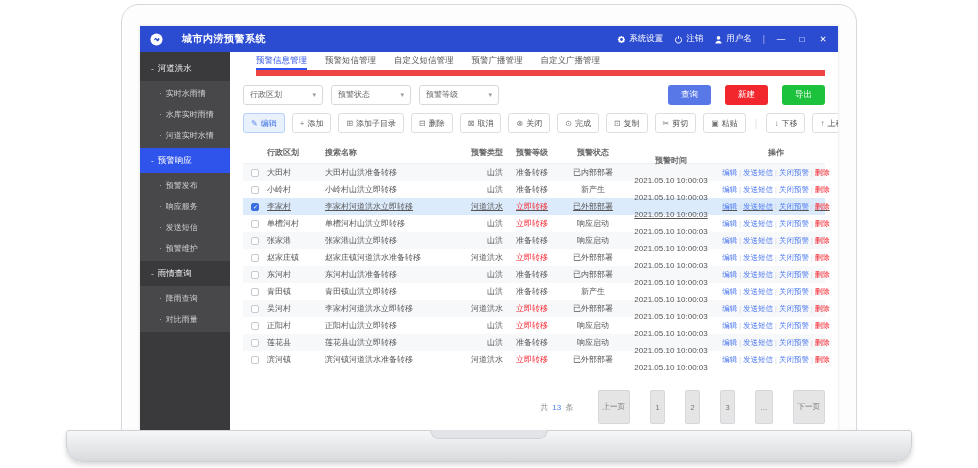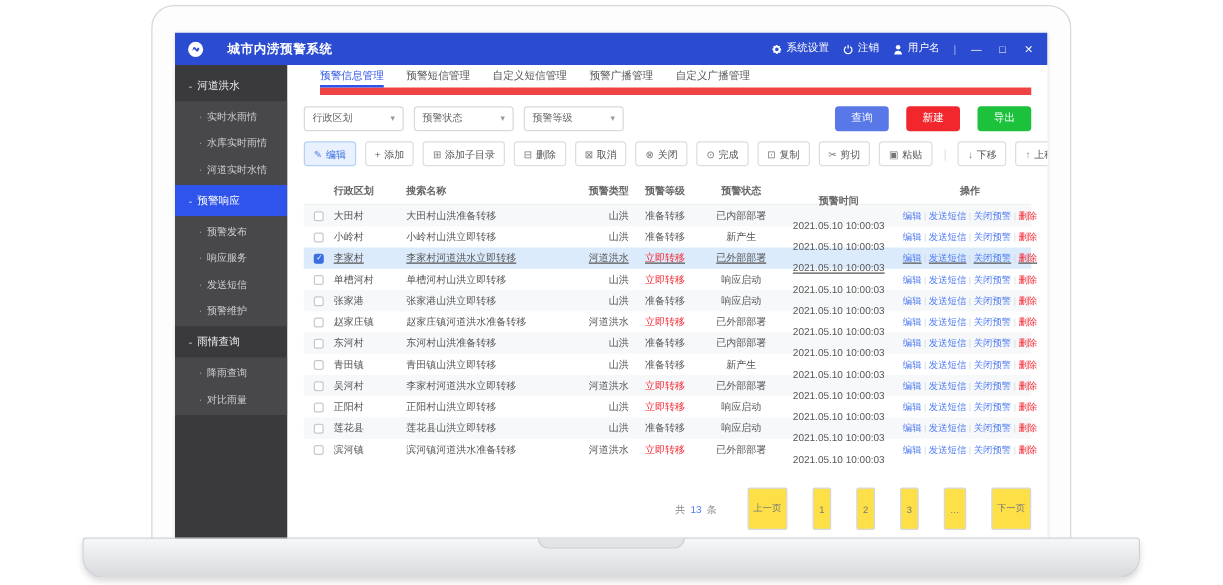--- a/index.html
+++ b/index.html
@@ -105,21 +105,21 @@
   .oplink { color:#4f7bf0; cursor:pointer; font-size:7.5px; }
   .oplink.danger { color:#f4232e; }
   .opsep { color:#d3d6da; margin:0 2px; font-size:7px; }
 
   
   .pagination { display:flex; align-items:center; justify-content:flex-end; gap:20px;
     margin-top:22px; font-size:8px; color:#888; flex:none; }
   .pg-total { margin-right:4px; }
   .pg-total b { color:#4f7bf0; font-weight:normal; padding:0 2px; }
   .pg-btn { min-width:15px; height:15px; border:1px solid #d4d7db; border-radius:2px;
-    background:#fde047; color:#777; display:inline-flex; align-items:center;
+    background:#e5e5e5; color:#777; display:inline-flex; align-items:center;
     justify-content:center; padding:16px 4px; cursor:pointer; font-size:7.5px; }
 </style>
 </head>
 <body>
 
 <div class="stage">
   <div class="laptop-screen">
     <div class="app">
 
       <header class="titlebar">

